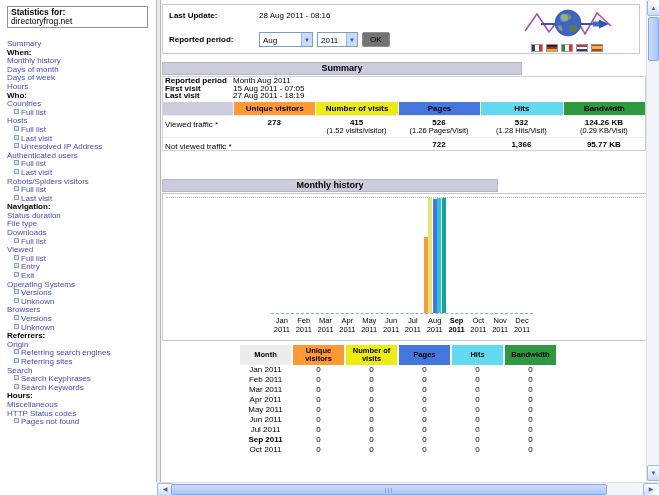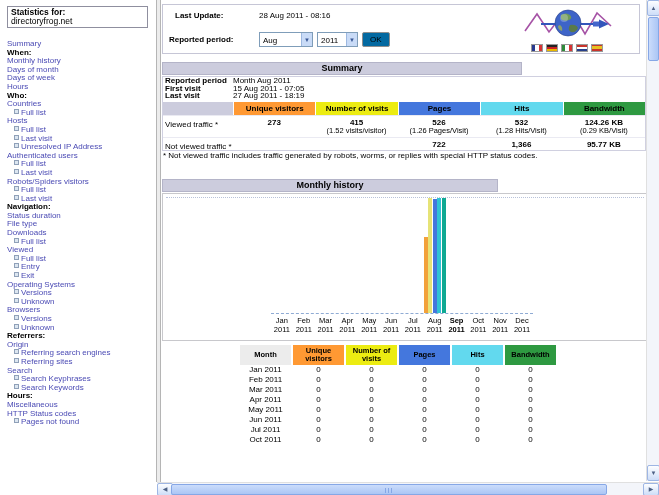--- a/index.html
+++ b/index.html
@@ -1,18 +1,18 @@
 <!DOCTYPE html>
 <html><head>
 <meta charset="utf-8">
 <style>
   *{margin:0;padding:0;box-sizing:border-box}
   html,body{background:#fff}
   #app{position:relative;width:659px;height:495px;background:#fff;overflow:hidden;
-       font-family:"Liberation Sans","DejaVu Sans",sans-serif;font-size:8px;color:#000;}
+       font-family:"Liberation Sans","DejaVu Sans",sans-serif;font-size:8px;color:#000;border-radius:14px;}
   .abs{position:absolute}
   .b{font-weight:bold}
 
   
   #sidebar{position:absolute;left:0;top:0;width:156px;height:482px;overflow:hidden;background:#fff}
   .stats-box{position:absolute;left:7px;top:6px;width:141px;border:1px solid #8f8f9f;
              padding:1px 3px;font-size:8.5px;line-height:9px;background:#fff}
   #nav{position:absolute;left:7px;top:40px;width:149px;line-height:8.6px;font-size:8px;white-space:nowrap}
   .nav-header{font-weight:bold;color:#000}
   .nav-link{color:#4a4ab4;cursor:pointer}
@@ -22,21 +22,21 @@
   #divider{position:absolute;left:156px;top:0;width:5px;height:482px;background:#ececec;
            border-left:1px solid #b5b5b5;border-right:1px solid #b5b5b5}
 
   
   #hdrbox{position:absolute;left:162px;top:4px;width:478px;height:50px;border:1px solid #c6c6d6;background:#fff}
   .sel{display:inline-flex;align-items:stretch;height:15px;border:1px solid #7f9db9;background:#fff;
        vertical-align:middle;margin-right:4px;cursor:default}
   .sel-val{flex:1;padding:3px 0 0 3px;font-size:8px;overflow:hidden}
   .sel-arr{width:11px;background:#c9dbf7;border-left:1px solid #9db8e0;color:#3a5998;font-size:6px;
            display:flex;align-items:center;justify-content:center}
-  .okbtn{height:15px;padding:0 7px;font-size:8px;font-family:inherit;background:#0369a1;
+  .okbtn{height:15px;padding:0 7px;font-size:8px;font-family:inherit;background:#737373;
          border:1px solid #8e8e8e;border-radius:2px;vertical-align:middle;cursor:pointer}
   #flags{position:absolute;left:368px;top:39px;display:flex;gap:3px}
   .flag{display:inline-block;width:12px;height:8px;border:1px solid #999;cursor:pointer}
 
   
   .titlebar{position:absolute;height:13px;background:#ccccdd;border:1px solid #b4b4c8;text-align:center;
             font-weight:bold;font-size:9px;line-height:11px;color:#000}
 
   
   #sumblock{position:absolute;left:162px;top:76px;width:484px;border:1px solid #d0d0e0;background:#fff}
@@ -138,21 +138,21 @@
         <div class="nav-sub"><span class="bullet-icon"></span>Search Keywords</div>
         <div class="nav-header">Hours:</div>
         <div class="nav-link">Miscellaneous</div>
         <div class="nav-link">HTTP Status codes</div>
         <div class="nav-sub"><span class="bullet-icon"></span>Pages not found</div>
       </nav>
   </div>
   <div id="divider"></div>
 
   <div id="hdrbox">
-    <span class="abs b" style="left:12px;top:6px">Last Update:</span>
+    <span class="abs b" style="left:6px;top:6px">Last Update:</span>
     <span class="abs" style="left:96px;top:6px">28 Aug 2011 - 08:16</span>
     <span class="abs b" style="left:6px;top:30px">Reported period:</span>
     <div class="abs" style="left:96px;top:27px">
       <span class="sel" style="width:54px">
         <span class="sel-val">Aug</span>
         <span class="sel-arr">▼</span>
       </span><span class="sel" style="width:41px">
         <span class="sel-val">2011</span>
         <span class="sel-arr">▼</span>
       </span><button class="okbtn">OK</button>
@@ -236,21 +236,20 @@
           <div class="main">722</div>
         </div>
         <div class="cell">
           <div class="main">1,366</div>
         </div>
         <div class="cell">
           <div class="main">95.77 KB</div>
         </div>
       </div>
   </div>
-  <div id="footnote">* Not viewed traffic includes traffic generated by robots, worms, or replies with special HTTP status codes.</div>
 
   <div class="titlebar" style="left:162px;top:179px;width:336px">Monthly history</div>
   <div id="chartbox">
     <div class="maxline"></div>
     <div class="baseline"></div>
     <div id="bars">
         <div class="bar" style="left: 260.6px; top: 43px; height: 76px; background: rgb(242, 161, 58);"></div>
         <div class="bar" style="left: 265.2px; top: 4px; height: 115px; background: rgb(230, 227, 119);"></div>
         <div class="bar" style="left: 269.8px; top: 5px; height: 114px; background: rgb(68, 119, 221);"></div>
         <div class="bar" style="left: 274.4px; top: 4px; height: 115px; background: rgb(48, 195, 212);"></div>
@@ -369,20 +368,28 @@
         </tr>
         <tr>
           <td>Jul 2011</td>
           <td>0</td>
           <td>0</td>
           <td>0</td>
           <td>0</td>
           <td>0</td>
         </tr>
         <tr>
+          <td class="emph">Sep 2011</td>
+          <td>0</td>
+          <td>0</td>
+          <td>0</td>
+          <td>0</td>
+          <td>0</td>
+        </tr>
+        <tr>
           <td>Oct 2011</td>
           <td>0</td>
           <td>0</td>
           <td>0</td>
           <td>0</td>
           <td>0</td>
         </tr>
       </tbody>
   </table>
 

